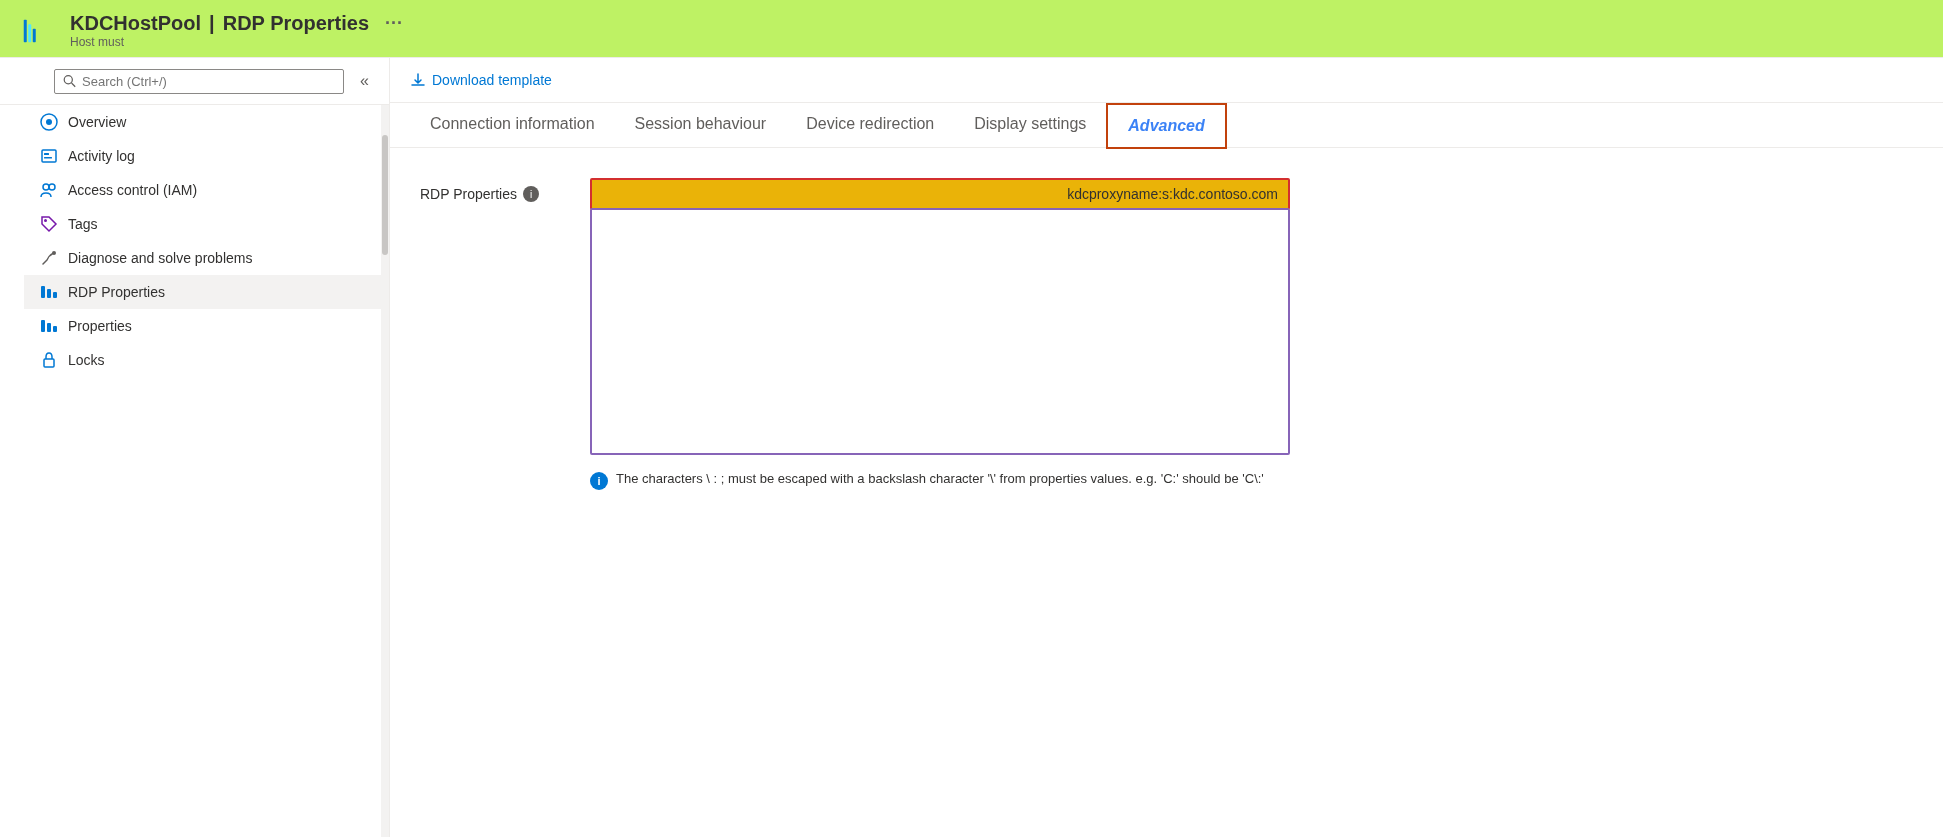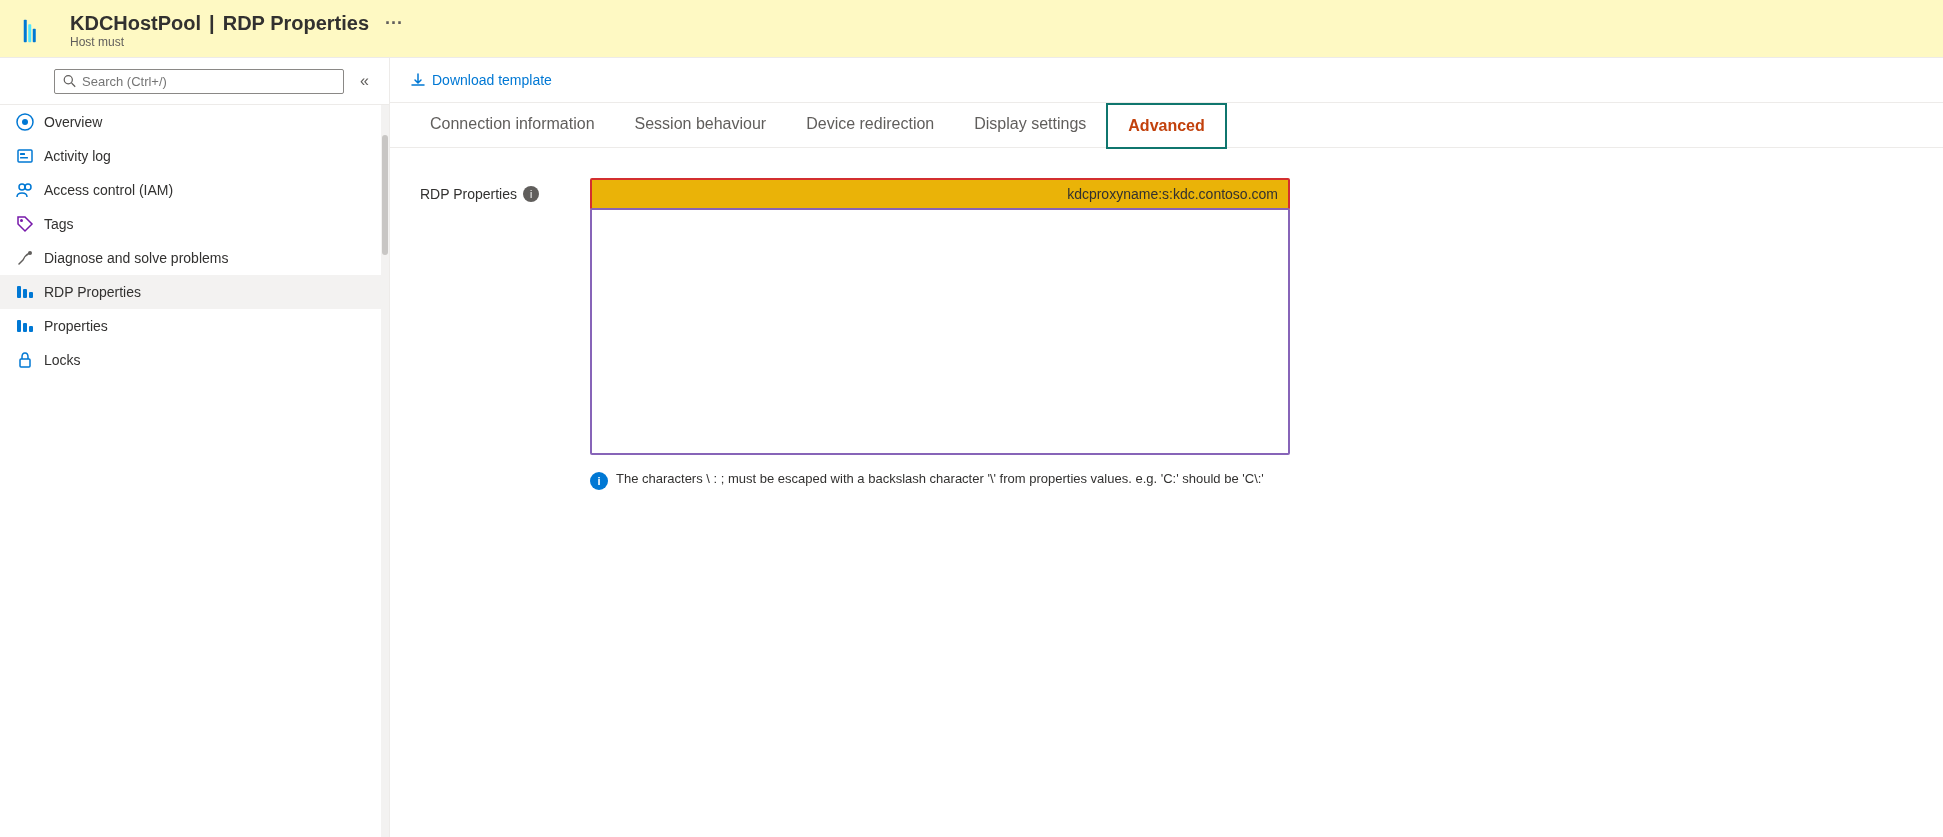--- a/index.html
+++ b/index.html
@@ -1,52 +1,52 @@
 <!DOCTYPE html>
 <html><head>
   <meta charset="utf-8">
   <style>
     * { box-sizing: border-box; margin: 0; padding: 0; }
     body { font-family: 'Segoe UI', Arial, sans-serif; font-size: 14px; color: #323130; background: #ffffff; display: flex; flex-direction: column; height: 837px; overflow: hidden; }
 
     
-    .header { display: flex; align-items: center; padding: 12px 32px 8px 20px; border-bottom: 1px solid #edebe9; background: #fef9c3; }
+    .header { display: flex; align-items: center; padding: 12px 32px 8px 20px; border-bottom: 1px solid #edebe9; background: #bef264; }
     .header-logo { display: flex; align-items: center; gap: 14px; }
     .azure-icon { width: 36px; height: 36px; flex-shrink: 0; }
     .header-title { display: flex; flex-direction: column; }
     .header-title-main { font-size: 20px; font-weight: 600; color: #323130; display: flex; align-items: center; gap: 8px; }
     .header-title-sub { font-size: 12px; color: #605e5c; }
     .header-ellipsis { font-size: 18px; color: #605e5c; cursor: pointer; margin-left: 8px; }
 
     
     .main-layout { display: flex; flex: 1; overflow: hidden; }
 
     
     .sidebar { width: 390px; min-width: 390px; border-right: 1px solid #edebe9; display: flex; flex-direction: column; overflow: hidden; background: #fff; }
     .sidebar-search-bar { padding: 10px 12px; border-bottom: 1px solid #edebe9; display: flex; align-items: center; gap: 8px; }
     .search-input-wrap { display: flex; align-items: center; border: 1px solid #8a8886; border-radius: 2px; padding: 4px 8px; flex: 1; gap: 6px; background: #fff; margin-left: 42px; }
     .search-input-wrap input { border: none; outline: none; font-size: 13px; color: #323130; width: 100%; background: transparent; }
     .collapse-btn { cursor: pointer; color: #605e5c; font-size: 16px; padding: 4px 8px; }
-    .sidebar-scroll { overflow-y: auto; flex: 1; }
+    .sidebar-scroll { overflow-y: auto; flex: 1; margin-left: 24px; }
     .sidebar-scroll::-webkit-scrollbar { width: 6px; }
     .sidebar-scroll::-webkit-scrollbar-thumb { background: #c8c6c4; border-radius: 3px; }
     .nav-item { display: flex; align-items: center; gap: 10px; padding: 8px 16px; cursor: pointer; font-size: 14px; color: #323130; }
     .nav-item.active { background: #f3f2f1; font-weight: 500; }
     .nav-icon { width: 18px; height: 18px; display: flex; align-items: center; justify-content: center; flex-shrink: 0; }
     .section-label { padding: 14px 16px 4px 16px; font-size: 13px; font-weight: 700; color: #323130; }
 
     
     .content { flex: 1; display: flex; flex-direction: column; overflow: hidden; background: #fff; }
     .toolbar { padding: 10px 20px; border-bottom: 1px solid #edebe9; display: flex; align-items: center; gap: 16px; }
     .toolbar-btn { display: flex; align-items: center; gap: 6px; color: #0078d4; font-size: 14px; cursor: pointer; background: none; border: none; padding: 4px 0; }
 
     
     .tabs-bar { display: flex; align-items: center; padding: 0 20px; border-bottom: 1px solid #edebe9; }
     .tab-item { padding: 12px 20px; font-size: 16px; color: #605e5c; cursor: pointer; border-bottom: 2px solid transparent; white-space: nowrap; }
-    .tab-item.highlighted { border: 2px solid #0f766e; color: #c2410c; font-weight: 700; margin-bottom: -2px; }
+    .tab-item.highlighted { border: 2px solid #c2410c; color: #3b82f6; font-weight: 700; margin-bottom: -2px; font-style: italic; }
 
     
     .form-content { padding: 30px 30px; flex: 1; overflow-y: auto; }
     .form-row { display: flex; align-items: flex-start; gap: 30px; }
     .form-label { font-size: 14px; color: #323130; min-width: 140px; padding-top: 8px; display: flex; align-items: center; gap: 6px; }
     .info-icon { width: 16px; height: 16px; border-radius: 50%; background: #605e5c; color: white; font-size: 10px; display: inline-flex; align-items: center; justify-content: center; cursor: pointer; flex-shrink: 0; }
     .rdp-input-wrap { flex: 1; max-width: 700px; }
     .rdp-first-line { border: 2px solid #d32f2f; border-radius: 2px; padding: 6px 10px; font-size: 14px; color: #323130; background: #eab308; margin-bottom: 0; text-align: right; }
     .rdp-textarea-wrap { border: 2px solid #8764b8; border-radius: 2px; margin-top: -2px; }
     .rdp-textarea { width: 100%; min-height: 240px; border: none; outline: none; padding: 8px 10px; font-size: 14px; color: #323130; resize: none; background: #fff; }

